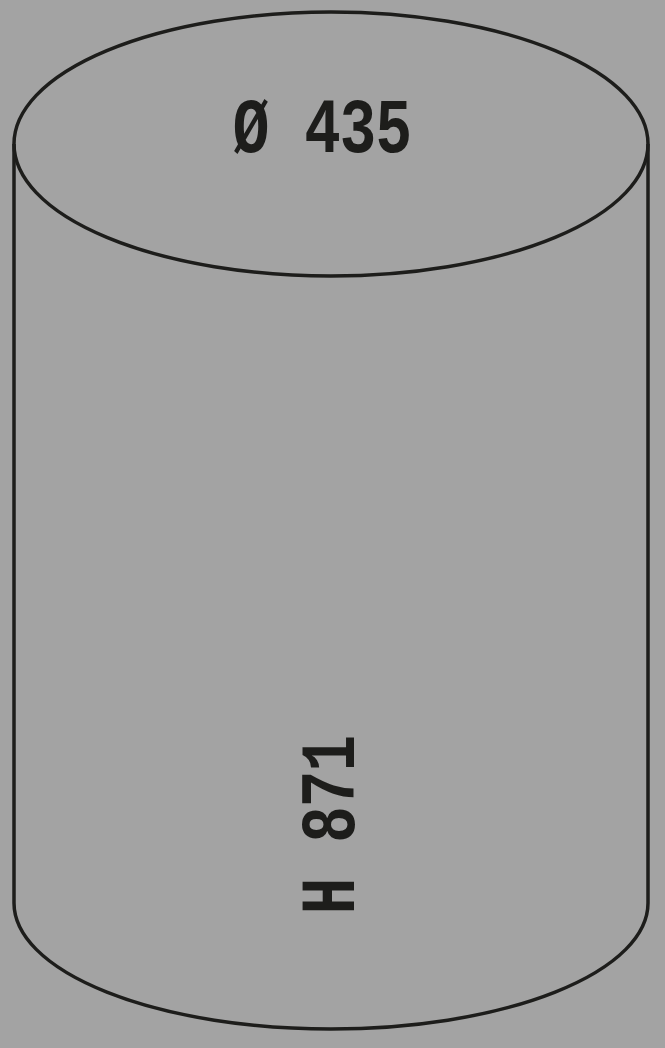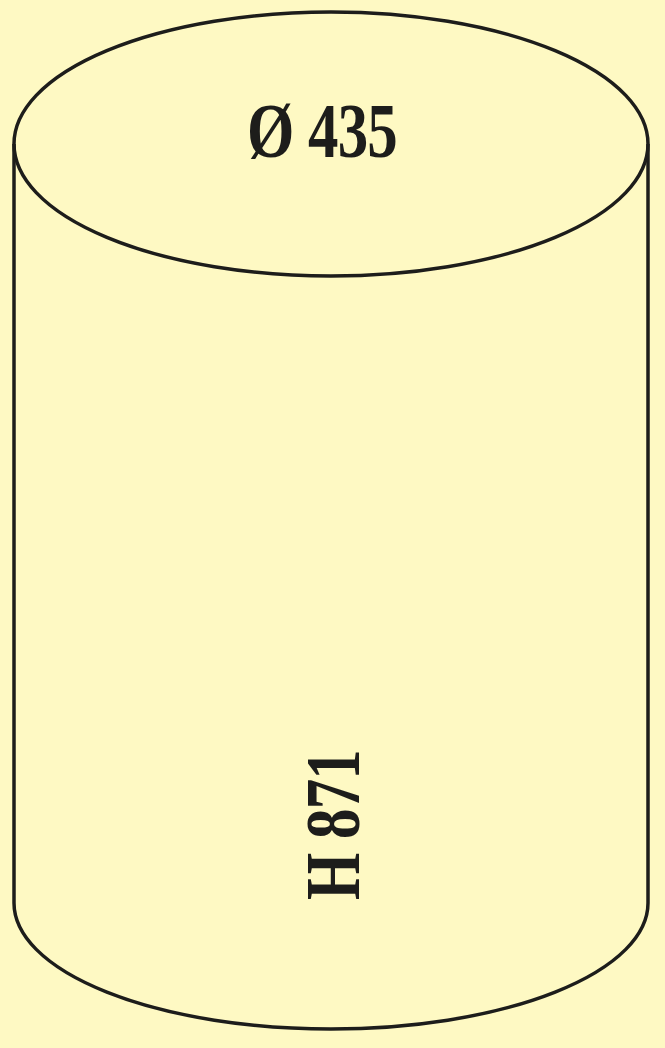--- a/index.html
+++ b/index.html
@@ -4,23 +4,23 @@
 <style>
   html, body {
     margin: 0;
     padding: 0;
     background: #ffffff;
   }
   .canvas {
     position: relative;
     width: 665px;
     height: 1048px;
-    background: #fef9c3;
+    background: #a3a3a3;
     overflow: hidden;
-    font-family: Liberation Serif, serif;
+    font-family: Liberation Mono, monospace;
   }
   .outline-svg {
     position: absolute;
     left: 0;
     top: 0;
     width: 665px;
     height: 1048px;
     display: block;
   }
   .dim-label {

